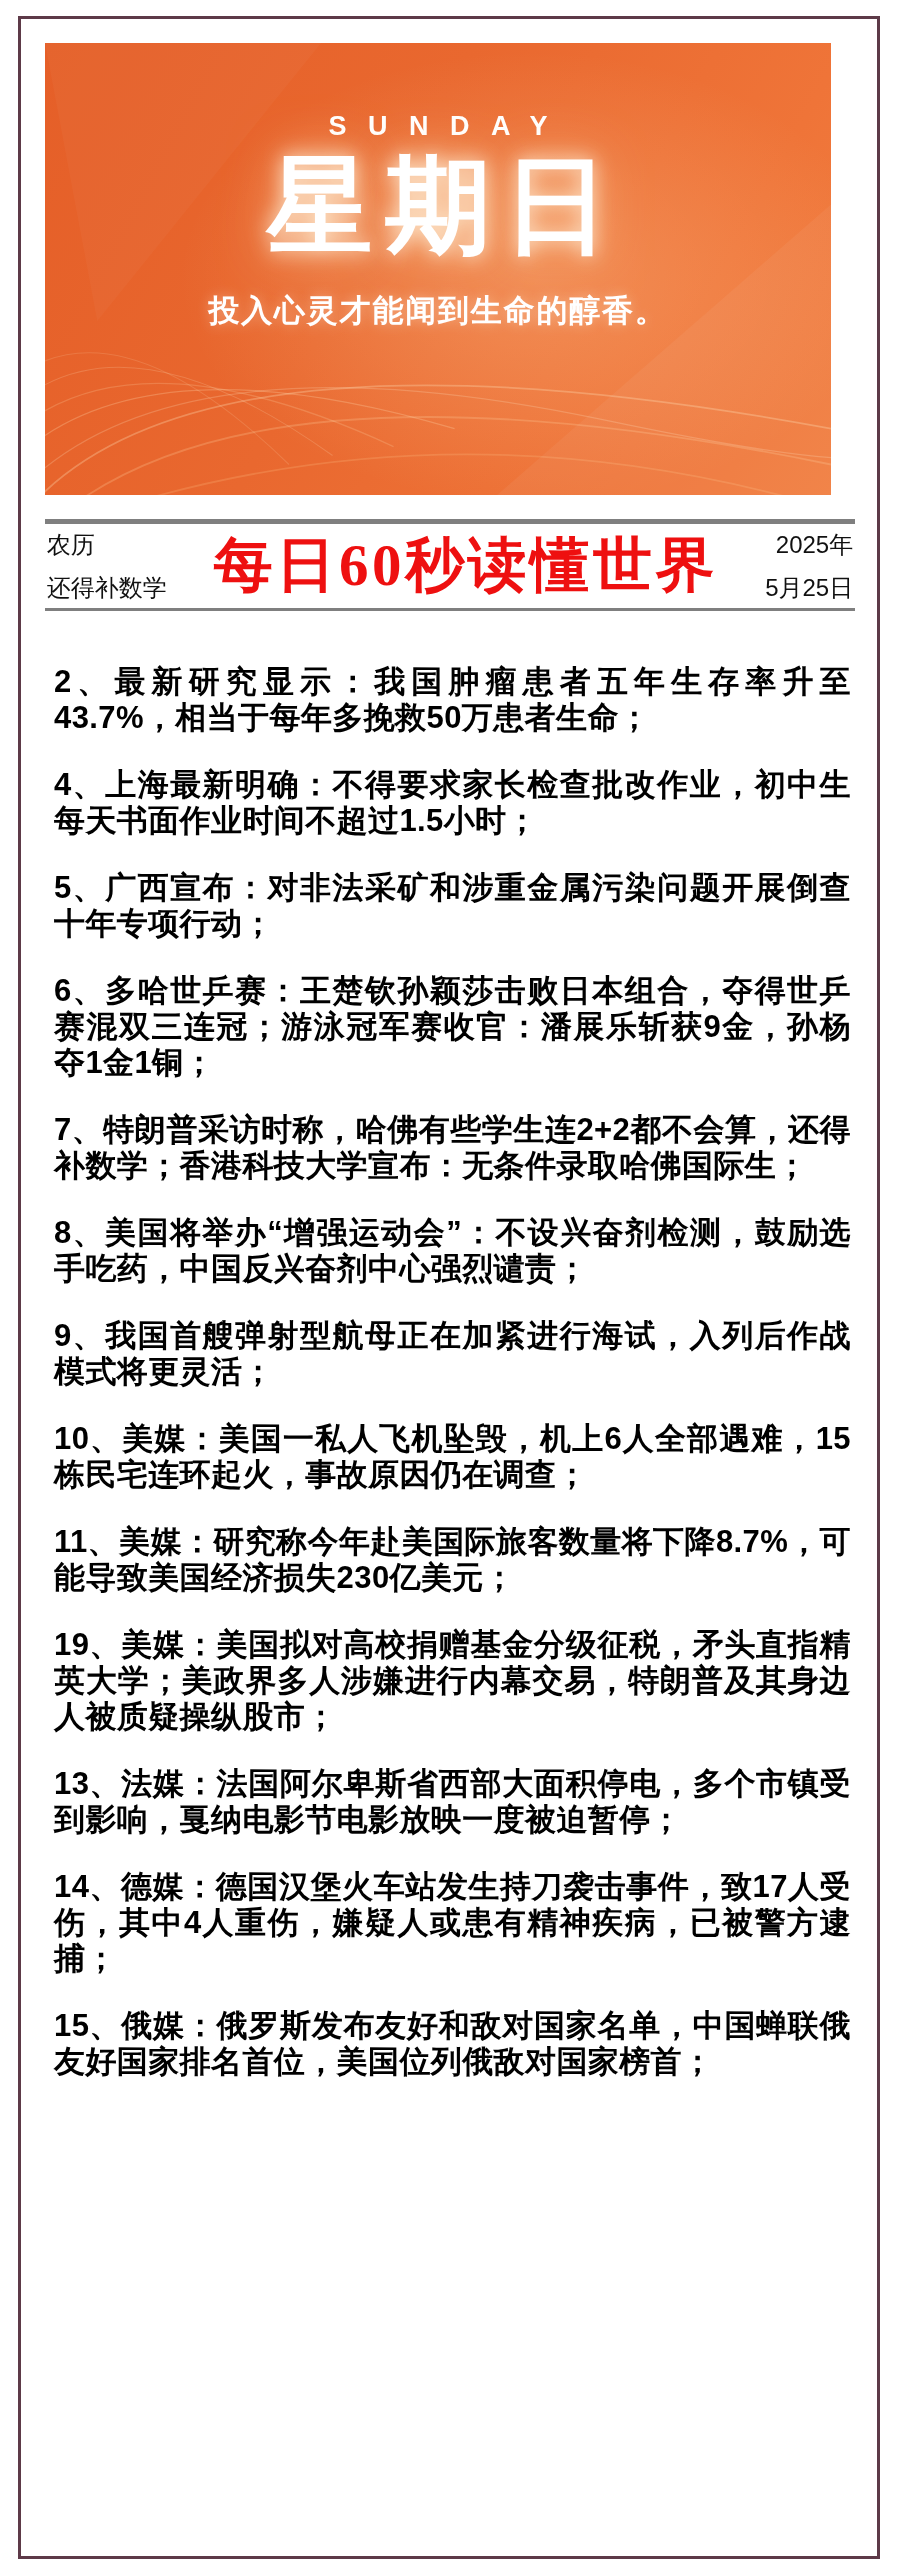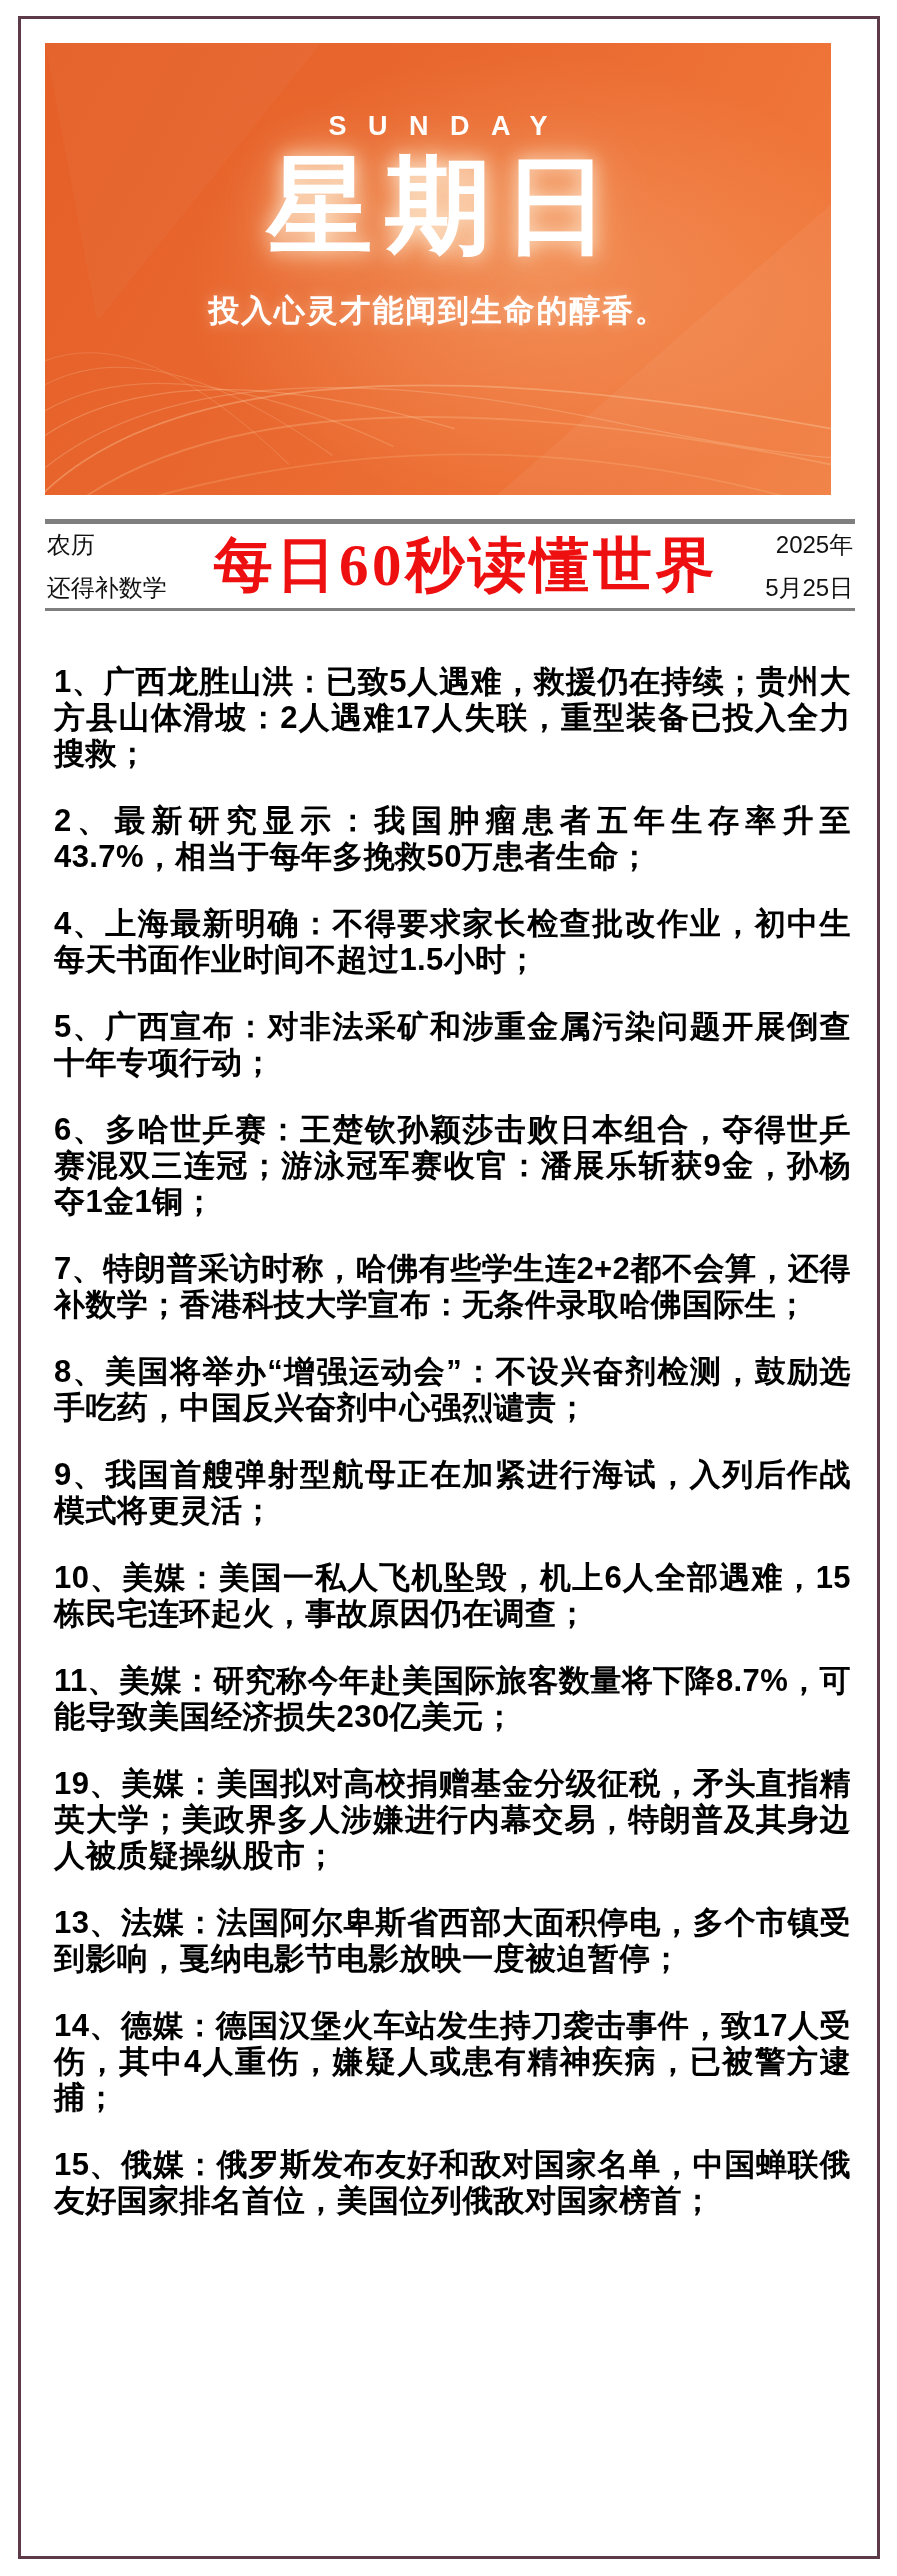--- a/index.html
+++ b/index.html
@@ -119,21 +119,20 @@
     <div class="daily-title">每日60秒读懂世界</div>
     <div class="datebar-col right">
       <span>2025年</span>
       <span>5月25日</span>
     </div>
   </div>
   <div class="rule-thin"></div>
 </div>
 
 <div class="news">
-  <p>1、广西龙胜山洪：已致5人遇难，救援仍在持续；贵州大方县山体滑坡：2人遇难17人失联，重型装备已投入全力搜救；</p>
   <p>2、最新研究显示：我国肿瘤患者五年生存率升至43.7%，相当于每年多挽救50万患者生命；</p>
   <p>4、上海最新明确：不得要求家长检查批改作业，初中生每天书面作业时间不超过1.5小时；</p>
   <p>5、广西宣布：对非法采矿和涉重金属污染问题开展倒查十年专项行动；</p>
   <p>6、多哈世乒赛：王楚钦孙颖莎击败日本组合，夺得世乒赛混双三连冠；游泳冠军赛收官：潘展乐斩获9金，孙杨夺1金1铜；</p>
   <p>7、特朗普采访时称，哈佛有些学生连2+2都不会算，还得补数学；香港科技大学宣布：无条件录取哈佛国际生；</p>
   <p>8、美国将举办“增强运动会”：不设兴奋剂检测，鼓励选手吃药，中国反兴奋剂中心强烈谴责；</p>
   <p>9、我国首艘弹射型航母正在加紧进行海试，入列后作战模式将更灵活；</p>
   <p>10、美媒：美国一私人飞机坠毁，机上6人全部遇难，15栋民宅连环起火，事故原因仍在调查；</p>
   <p>11、美媒：研究称今年赴美国际旅客数量将下降8.7%，可能导致美国经济损失230亿美元；</p>
   <p>19、美媒：美国拟对高校捐赠基金分级征税，矛头直指精英大学；美政界多人涉嫌进行内幕交易，特朗普及其身边人被质疑操纵股市；</p>

